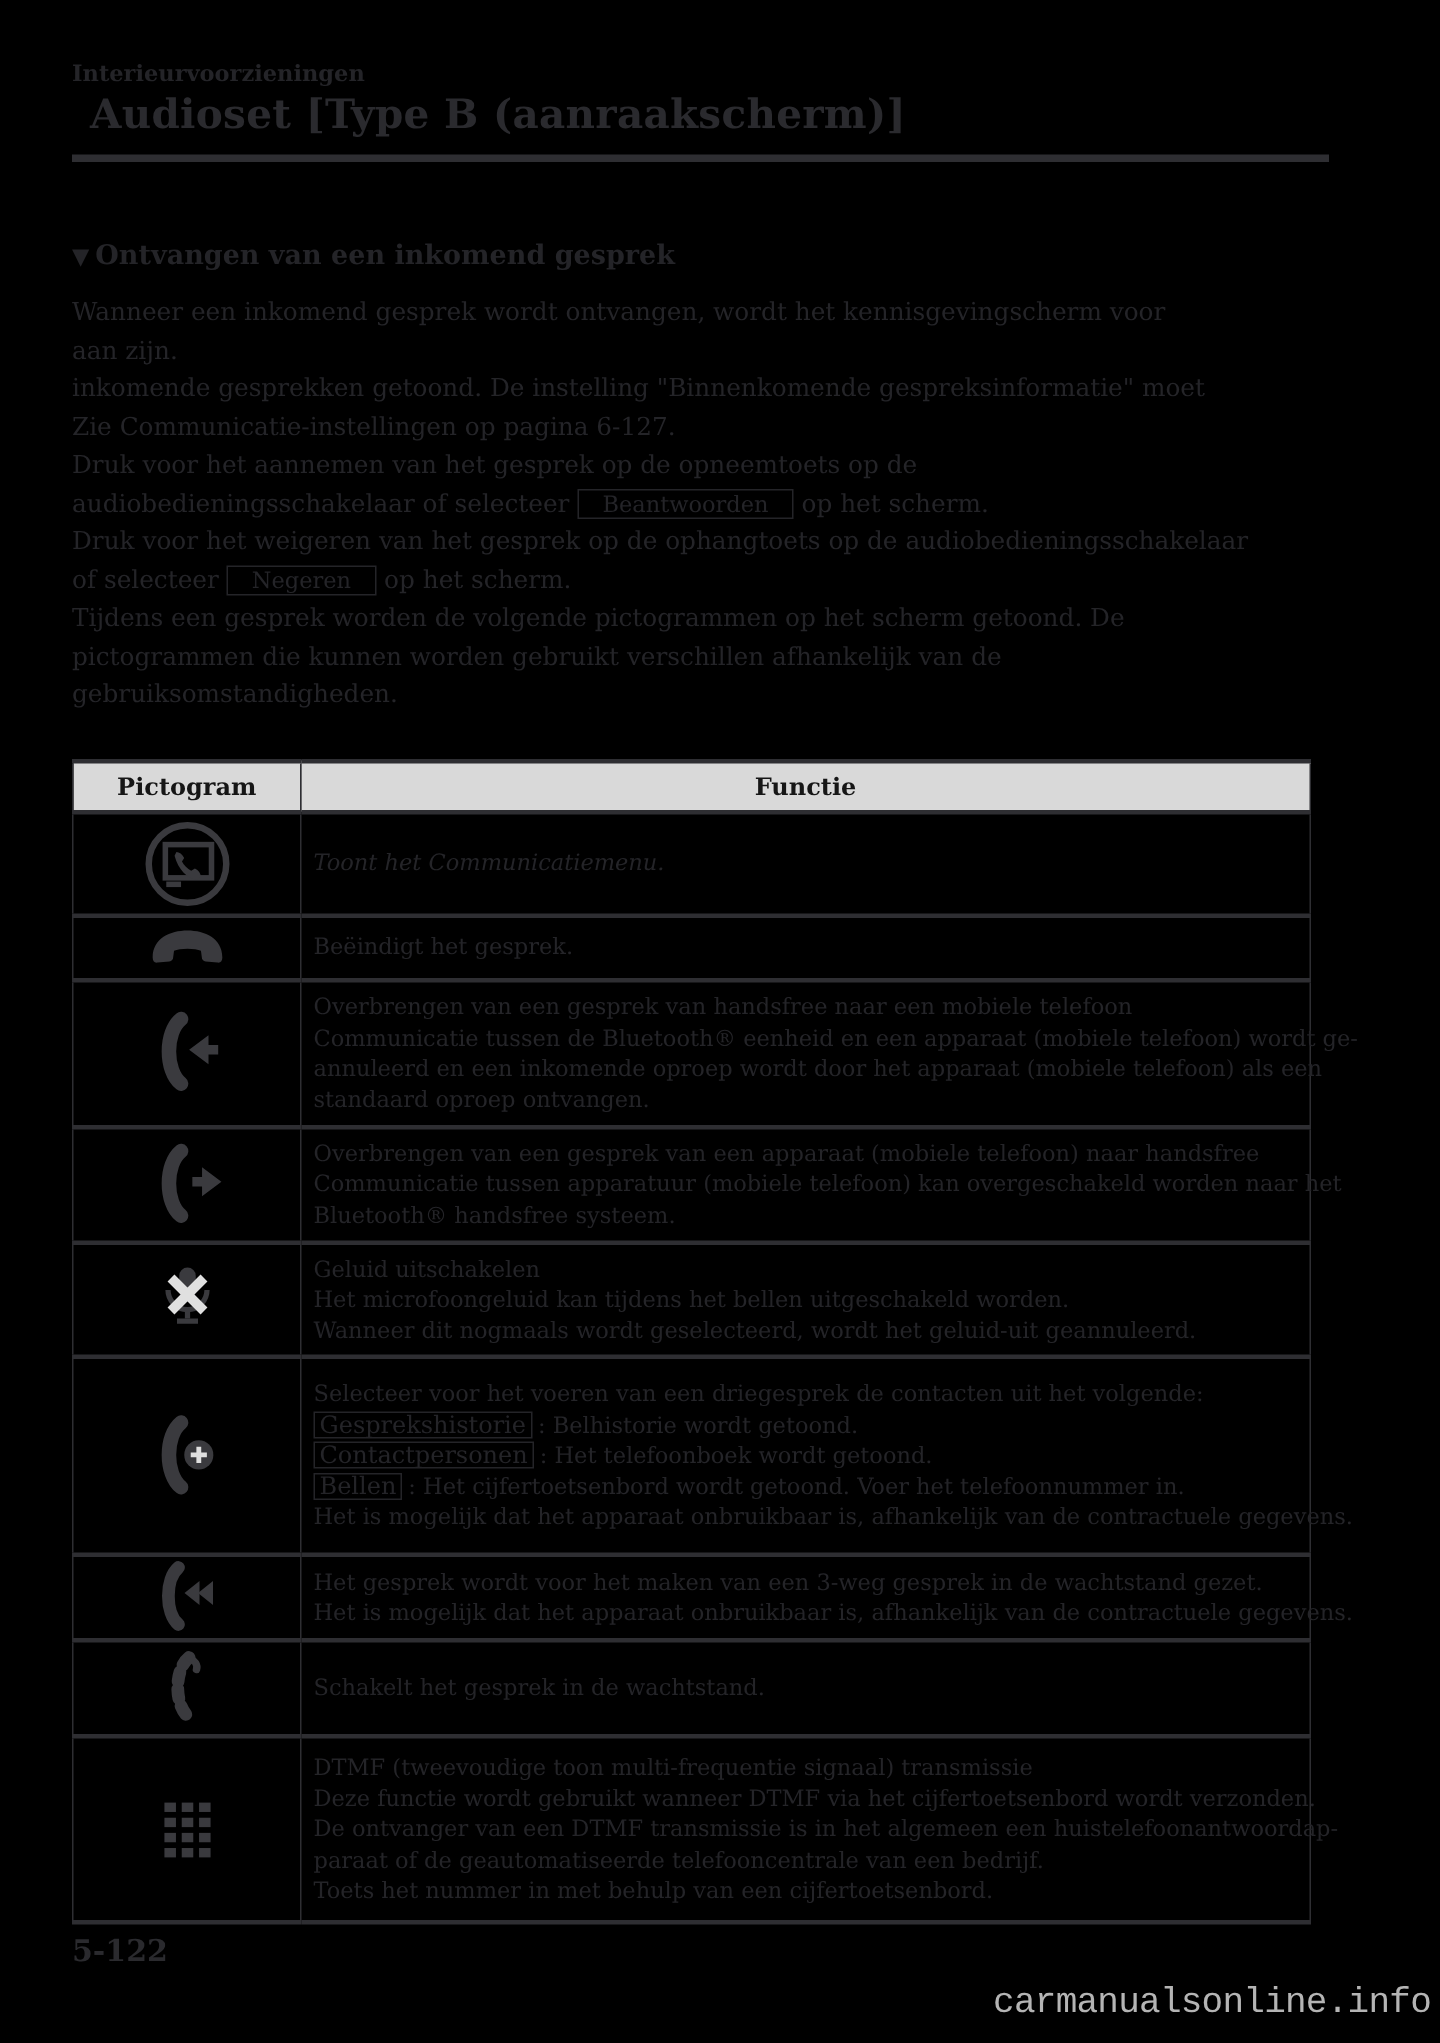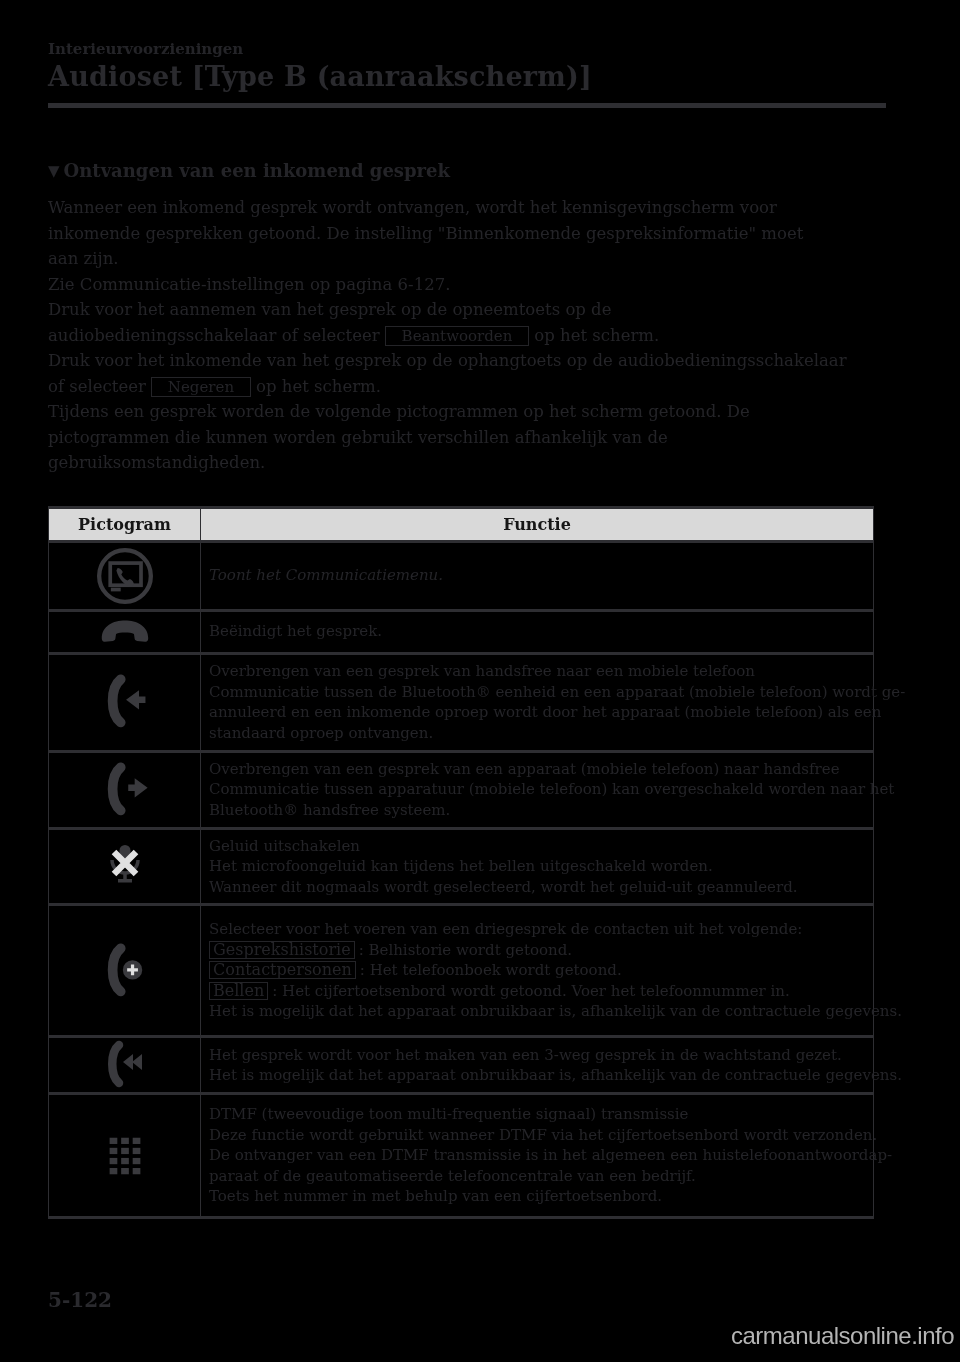--- a/index.html
+++ b/index.html
@@ -15,21 +15,21 @@
   }
   html,body{margin:0;padding:0;}
   body{
     width:960px;height:1362px;position:relative;overflow:hidden;
     background:var(--bg);
     font-family:"DejaVu Serif","Liberation Serif",serif;
     color:var(--ink);
   }
   .content{position:absolute;left:48px;top:40px;width:830px;}
   .breadcrumb{font-size:15px;font-weight:bold;line-height:18px;color:var(--ink);}
-  .page-title{font-size:27px;font-weight:bold;line-height:34px;margin:2px 0 0 0;color:var(--ink-strong);letter-spacing:.2px;}
+  .page-title{font-size:27px;font-weight:bold;line-height:34px;margin:2px 0 0 12px;color:var(--ink-strong);letter-spacing:.2px;}
   .rule{margin-top:9px;height:5px;background:var(--line);width:838px;}
   .section-heading{margin-top:52px;font-size:18px;font-weight:bold;line-height:22px;display:flex;align-items:center;gap:4px;color:var(--ink);}
   .tri{font-size:15px;line-height:22px;}
   .body-text{margin-top:13px;font-size:16.5px;line-height:25.5px;}
   .ln{white-space:nowrap;}
   .btn-box{
     display:inline-block;border:1.5px solid var(--ink);padding:0 16px;margin:0 5px;
     font-size:15px;line-height:18px;vertical-align:baseline;
   }
   table.fn{
@@ -48,46 +48,46 @@
   col.c1{width:152px;}
   td.c-icon{text-align:center;vertical-align:middle;color:var(--icon);}
   td.c-fn{vertical-align:middle;padding:6px 6px 6px 8px;font-size:15px;line-height:20.5px;}
   td.c-fn .ln.bold{font-weight:normal;}
   td.c-fn .btn-box{font-size:16px;line-height:16px;margin:1px 4px 1px 0;border-width:1px;padding:0 3px;}
   tr.h1{height:68px;font-style:italic;} tr.h2{height:38px;} tr.h3{height:98px;} tr.h4{height:77px;}
   tr.h5{height:72px;} tr.h6{height:132px;} tr.h7{height:52px;margin-top:33px;} tr.h8{height:64px;} tr.h9{height:124px;}
   .page-number{position:absolute;left:48px;top:1288px;font-size:20px;font-weight:bold;color:var(--ink-strong);}
   .watermark{
     position:absolute;right:6px;top:1322px;
-    font-family:Liberation Sans, sans-serif;
+    font-family:Liberation Mono, monospace;
     font-size:24px;letter-spacing:-0.5px;color:var(--wm);text-align:right;
   }
   svg{display:block;margin:0 auto;}
 </style>
 </head>
 <body>
 
 <div class="content">
   <div class="breadcrumb">Interieurvoorzieningen</div>
   <h1 class="page-title">Audioset [Type B (aanraakscherm)]</h1>
   <div class="rule"></div>
 
   <div class="section-heading">
     <span class="tri">▼</span>
     <span>Ontvangen van een inkomend gesprek</span>
   </div>
 
   <div class="body-text">
     <div class="ln">Wanneer een inkomend gesprek wordt ontvangen, wordt het kennisgevingscherm voor</div>
+    <div class="ln">aan zijn.</div>
     <div class="ln">inkomende gesprekken getoond. De instelling "Binnenkomende gespreksinformatie" moet</div>
-    <div class="ln">aan zijn.</div>
     <div class="ln">Zie Communicatie-instellingen op pagina 6-127.</div>
     <div class="ln">Druk voor het aannemen van het gesprek op de opneemtoets op de</div>
     <div class="ln"><span>audiobedieningsschakelaar of selecteer</span><span class="btn-box">Beantwoorden</span><span>op het scherm.</span></div>
-    <div class="ln">Druk voor het inkomende van het gesprek op de ophangtoets op de audiobedieningsschakelaar</div>
+    <div class="ln">Druk voor het weigeren van het gesprek op de ophangtoets op de audiobedieningsschakelaar</div>
     <div class="ln"><span>of selecteer</span><span class="btn-box">Negeren</span><span>op het scherm.</span></div>
     <div class="ln">Tijdens een gesprek worden de volgende pictogrammen op het scherm getoond. De</div>
     <div class="ln">pictogrammen die kunnen worden gebruikt verschillen afhankelijk van de</div>
     <div class="ln">gebruiksomstandigheden.</div>
   </div>
 
   <table class="fn">
     <colgroup>
         <col class="c1">
         <col>
@@ -193,20 +193,31 @@
           <polygon points="24,23 34,15 34,31" fill="currentColor"></polygon>
           <polygon points="33,23 43,15 43,31" fill="currentColor"></polygon>
         </svg>
       </td>
       <td class="c-fn">
         <div class="ln bold">Het gesprek wordt voor het maken van een 3-weg gesprek in de wachtstand gezet.</div>
         <div class="ln">Het is mogelijk dat het apparaat onbruikbaar is, afhankelijk van de contractuele gegevens.</div>
       </td>
     </tr>
 
+    <tr class="h8">
+      <td class="c-icon">
+        <svg width="52" height="56" viewBox="0 0 52 52">
+          <path d="M27,5 C17,13 17,37 27,45" fill="none" stroke="currentColor" stroke-width="8.5" stroke-linecap="round" stroke-dasharray="6.5 5"></path>
+          <path d="M27,5 C31,7 33,10 32,13" fill="none" stroke="currentColor" stroke-width="5" stroke-linecap="round"></path>
+        </svg>
+      </td>
+      <td class="c-fn">
+        <div class="ln">Schakelt het gesprek in de wachtstand.</div>
+      </td>
+    </tr>
 
     <tr class="h9">
       <td class="c-icon">
         <svg width="50" height="54" viewBox="0 0 52 52">
           <g fill="currentColor">
             <rect x="10" y="7" width="8" height="6.5"></rect>
                 <rect x="22" y="7" width="8" height="6.5"></rect>
                 <rect x="34" y="7" width="8" height="6.5"></rect>
             <rect x="10" y="17.5" width="8" height="6.5"></rect>
                 <rect x="22" y="17.5" width="8" height="6.5"></rect>

